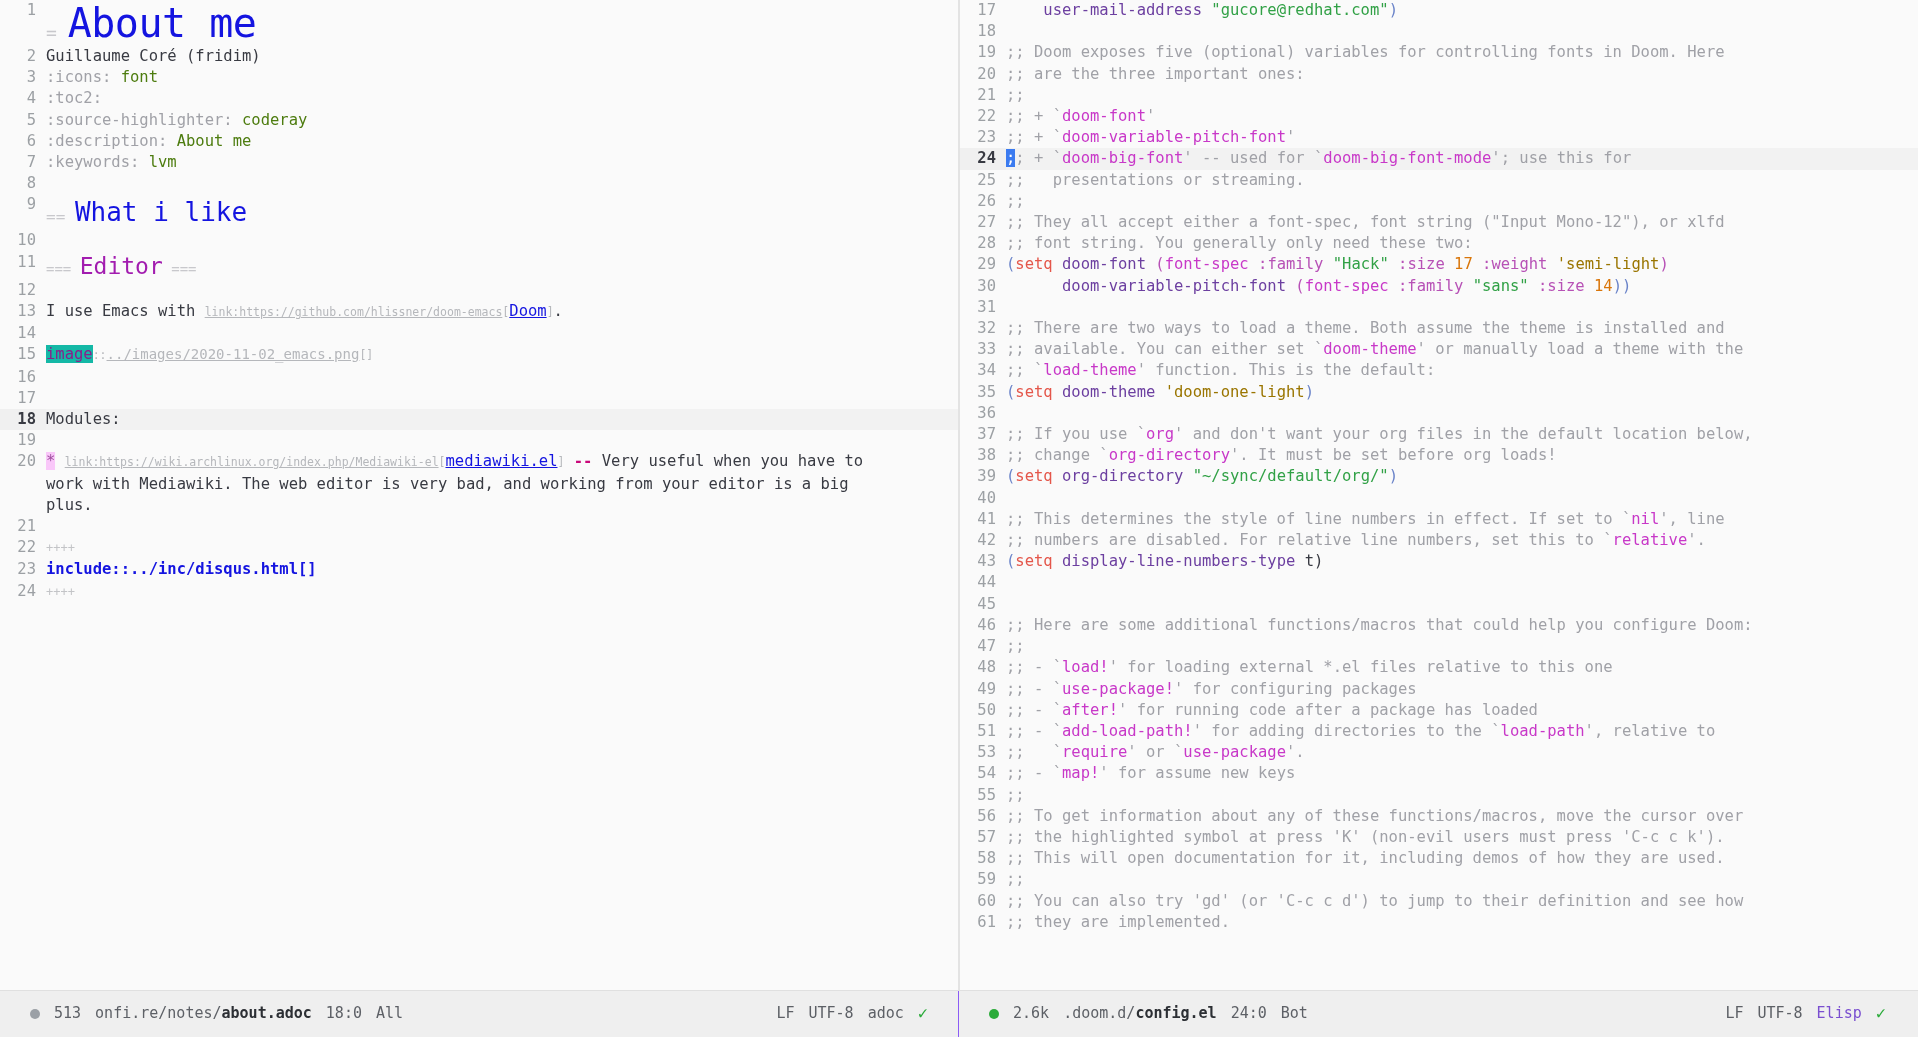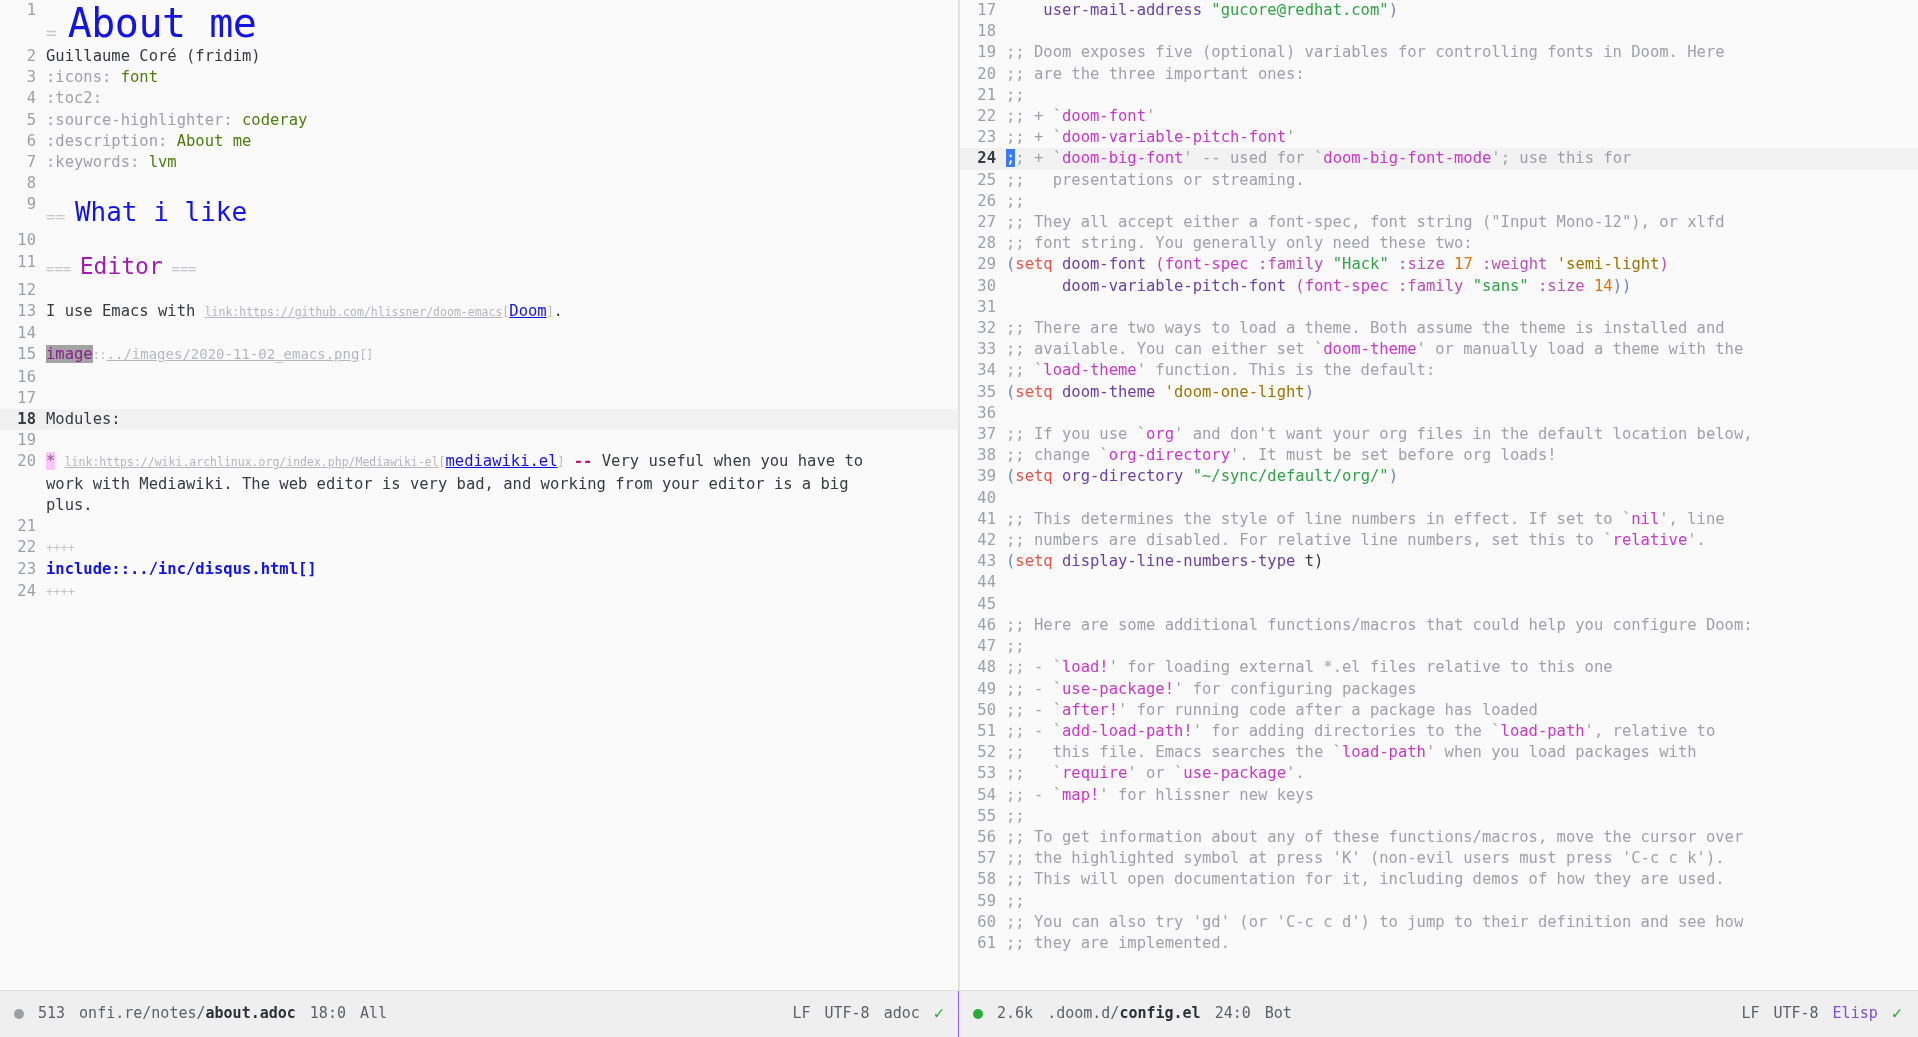--- a/index.html
+++ b/index.html
@@ -36,21 +36,21 @@
   .h3{color:#a21caf;font-size:23px;line-height:28px;}
   .mark1{color:#c8c8cc;font-size:18px;vertical-align:middle;}
   .mark2{color:#c8c8cc;font-size:16px;vertical-align:middle;}
   .mark3{color:#c8c8cc;font-size:14px;vertical-align:middle;}
   .attr-name{color:#a0a1a7;}
   .attr-val{color:#4d7c0f;}
   .plain{color:#383a42;}
   .linkurl{color:#b5b7bb;font-size:11.5px;text-decoration:underline;}
   .linktext{color:#1414e0;text-decoration:underline;}
   .brk{color:#b5b7bb;font-size:11.5px;}
-  .macro-image{background:#a3a3a3;color:#8a1f8a;}
+  .macro-image{background:#14b8a6;color:#8a1f8a;}
   .path-ul{color:#b5b7bb;font-size:14px;text-decoration:underline;}
   .bullet{background:#f9c7f9;color:#a050a0;}
   .dashes{color:#c9087a;font-weight:bold;}
   .plus4{color:#c3c4c7;font-size:12px;}
   .includetxt{color:#1414e0;font-weight:bold;}
 
   
   .cmt{color:#a0a1a7;}
   .sym-quote{color:#c838c8;}
   .str{color:#31a146;}
@@ -64,21 +64,21 @@
   .paren2{color:#b751b6;}
   .cursor{background:#3b7bf0;color:#ffffff;}
 
   
   .modeline{
     display:flex;height:46px;min-height:46px;background:#efefef;
     border-top:1px solid #e0e0e0;
     font-size:15px;color:#5d6066;align-items:center;
   }
   .ml-half{display:flex;align-items:center;height:46px;box-sizing:border-box;
-           padding:0 14px;flex:0 0 958px;width:958px;}
+           padding:0 30px;flex:0 0 958px;width:958px;}
   .ml-half.right{border-left:1px solid #8b5cf6;}
   .ml-left{display:flex;align-items:center;gap:14px;flex:1 1 auto;}
   .ml-right{display:flex;align-items:center;gap:14px;}
   .dot{width:10px;height:10px;border-radius:50%;display:inline-block;}
   .dot.gray{background:#9ba0a6;}
   .dot.green{background:#2bab3a;}
   .ml-path{color:#5d6066;}
   .ml-path b{color:#2c2f34;font-weight:bold;}
   .ml-size{color:#5d6066;}
   .ml-pos{color:#5d6066;}
@@ -156,23 +156,22 @@
           <div class="ln-row"><div class="ln">42</div><div class="code"><span class="cmt">;; numbers are disabled. For relative line numbers, set this to `</span><span class="sym-quote">relative</span><span class="cmt">'.</span></div></div>
           <div class="ln-row"><div class="ln">43</div><div class="code"><span class="paren">(</span><span class="builtin">setq</span><span class="plain"> </span><span class="var">display-line-numbers-type</span><span class="plain"> t)</span></div></div>
           <div class="ln-row"><div class="ln">44</div><div class="code"><span class="plain"> </span></div></div>
           <div class="ln-row"><div class="ln">45</div><div class="code"><span class="plain"> </span></div></div>
           <div class="ln-row"><div class="ln">46</div><div class="code"><span class="cmt">;; Here are some additional functions/macros that could help you configure Doom:</span></div></div>
           <div class="ln-row"><div class="ln">47</div><div class="code"><span class="cmt">;;</span></div></div>
           <div class="ln-row"><div class="ln">48</div><div class="code"><span class="cmt">;; - `</span><span class="sym-quote">load!</span><span class="cmt">' for loading external *.el files relative to this one</span></div></div>
           <div class="ln-row"><div class="ln">49</div><div class="code"><span class="cmt">;; - `</span><span class="sym-quote">use-package!</span><span class="cmt">' for configuring packages</span></div></div>
           <div class="ln-row"><div class="ln">50</div><div class="code"><span class="cmt">;; - `</span><span class="sym-quote">after!</span><span class="cmt">' for running code after a package has loaded</span></div></div>
           <div class="ln-row"><div class="ln">51</div><div class="code"><span class="cmt">;; - `</span><span class="sym-quote">add-load-path!</span><span class="cmt">' for adding directories to the `</span><span class="sym-quote">load-path</span><span class="cmt">', relative to</span></div></div>
-          <div class="ln-row"><div class="ln">52</div><div class="code"><span class="cmt">;;   this file. Emacs searches the `</span><span class="sym-quote">load-path</span><span class="cmt">' when you load packages with</span></div></div>
           <div class="ln-row"><div class="ln">53</div><div class="code"><span class="cmt">;;   `</span><span class="sym-quote">require</span><span class="cmt">' or `</span><span class="sym-quote">use-package</span><span class="cmt">'.</span></div></div>
-          <div class="ln-row"><div class="ln">54</div><div class="code"><span class="cmt">;; - `</span><span class="sym-quote">map!</span><span class="cmt">' for hlissner new keys</span></div></div>
+          <div class="ln-row"><div class="ln">54</div><div class="code"><span class="cmt">;; - `</span><span class="sym-quote">map!</span><span class="cmt">' for assume new keys</span></div></div>
           <div class="ln-row"><div class="ln">55</div><div class="code"><span class="cmt">;;</span></div></div>
           <div class="ln-row"><div class="ln">56</div><div class="code"><span class="cmt">;; To get information about any of these functions/macros, move the cursor over</span></div></div>
           <div class="ln-row"><div class="ln">57</div><div class="code"><span class="cmt">;; the highlighted symbol at press 'K' (non-evil users must press 'C-c c k').</span></div></div>
           <div class="ln-row"><div class="ln">58</div><div class="code"><span class="cmt">;; This will open documentation for it, including demos of how they are used.</span></div></div>
           <div class="ln-row"><div class="ln">59</div><div class="code"><span class="cmt">;;</span></div></div>
           <div class="ln-row"><div class="ln">60</div><div class="code"><span class="cmt">;; You can also try 'gd' (or 'C-c c d') to jump to their definition and see how</span></div></div>
           <div class="ln-row"><div class="ln">61</div><div class="code"><span class="cmt">;; they are implemented.</span></div></div>
         </div>
     </div>
 

